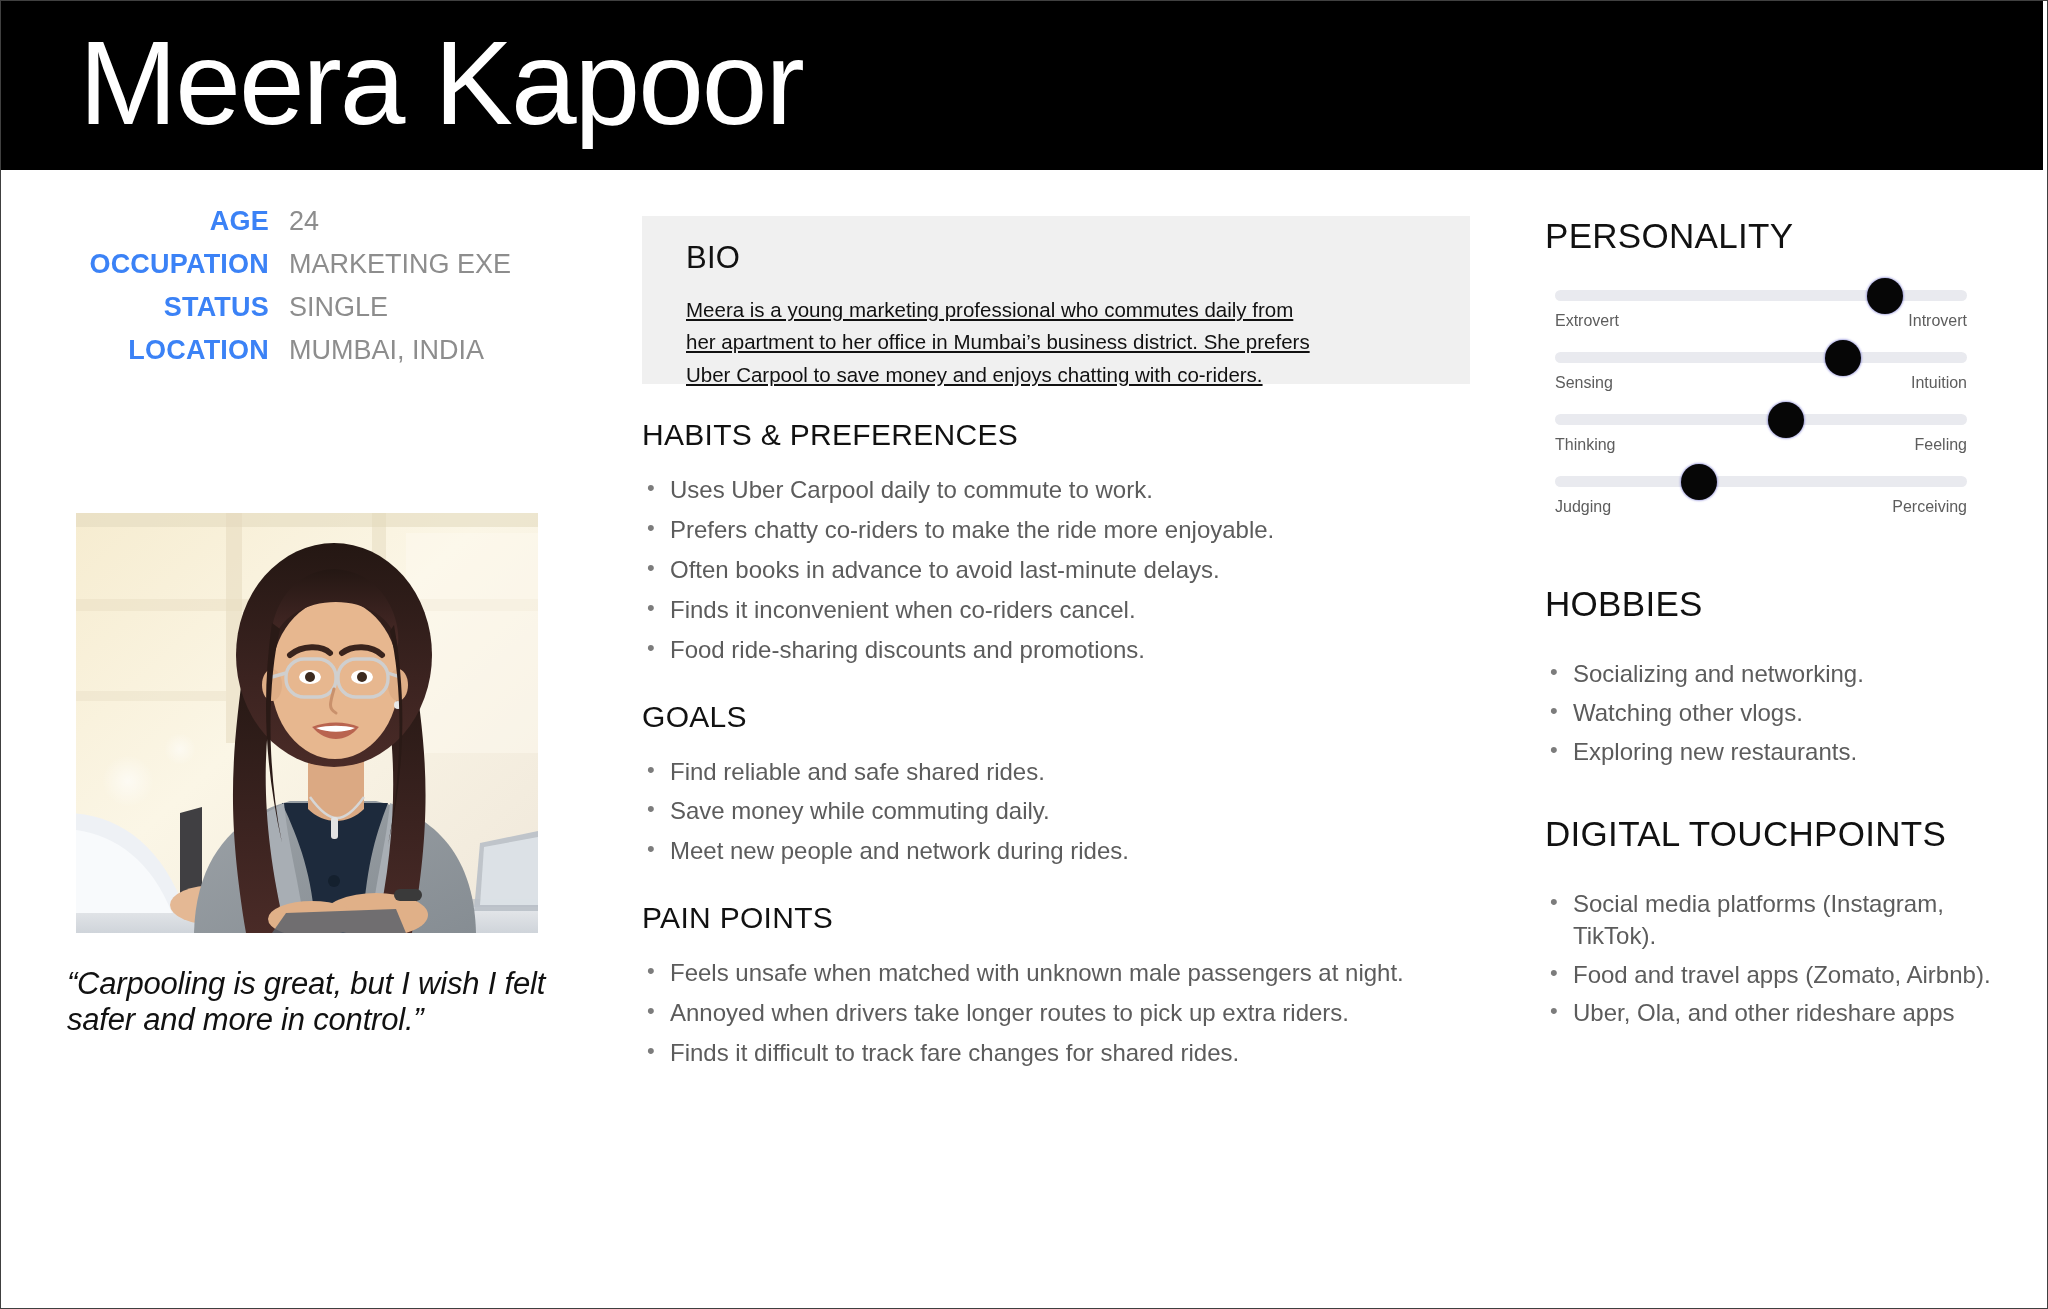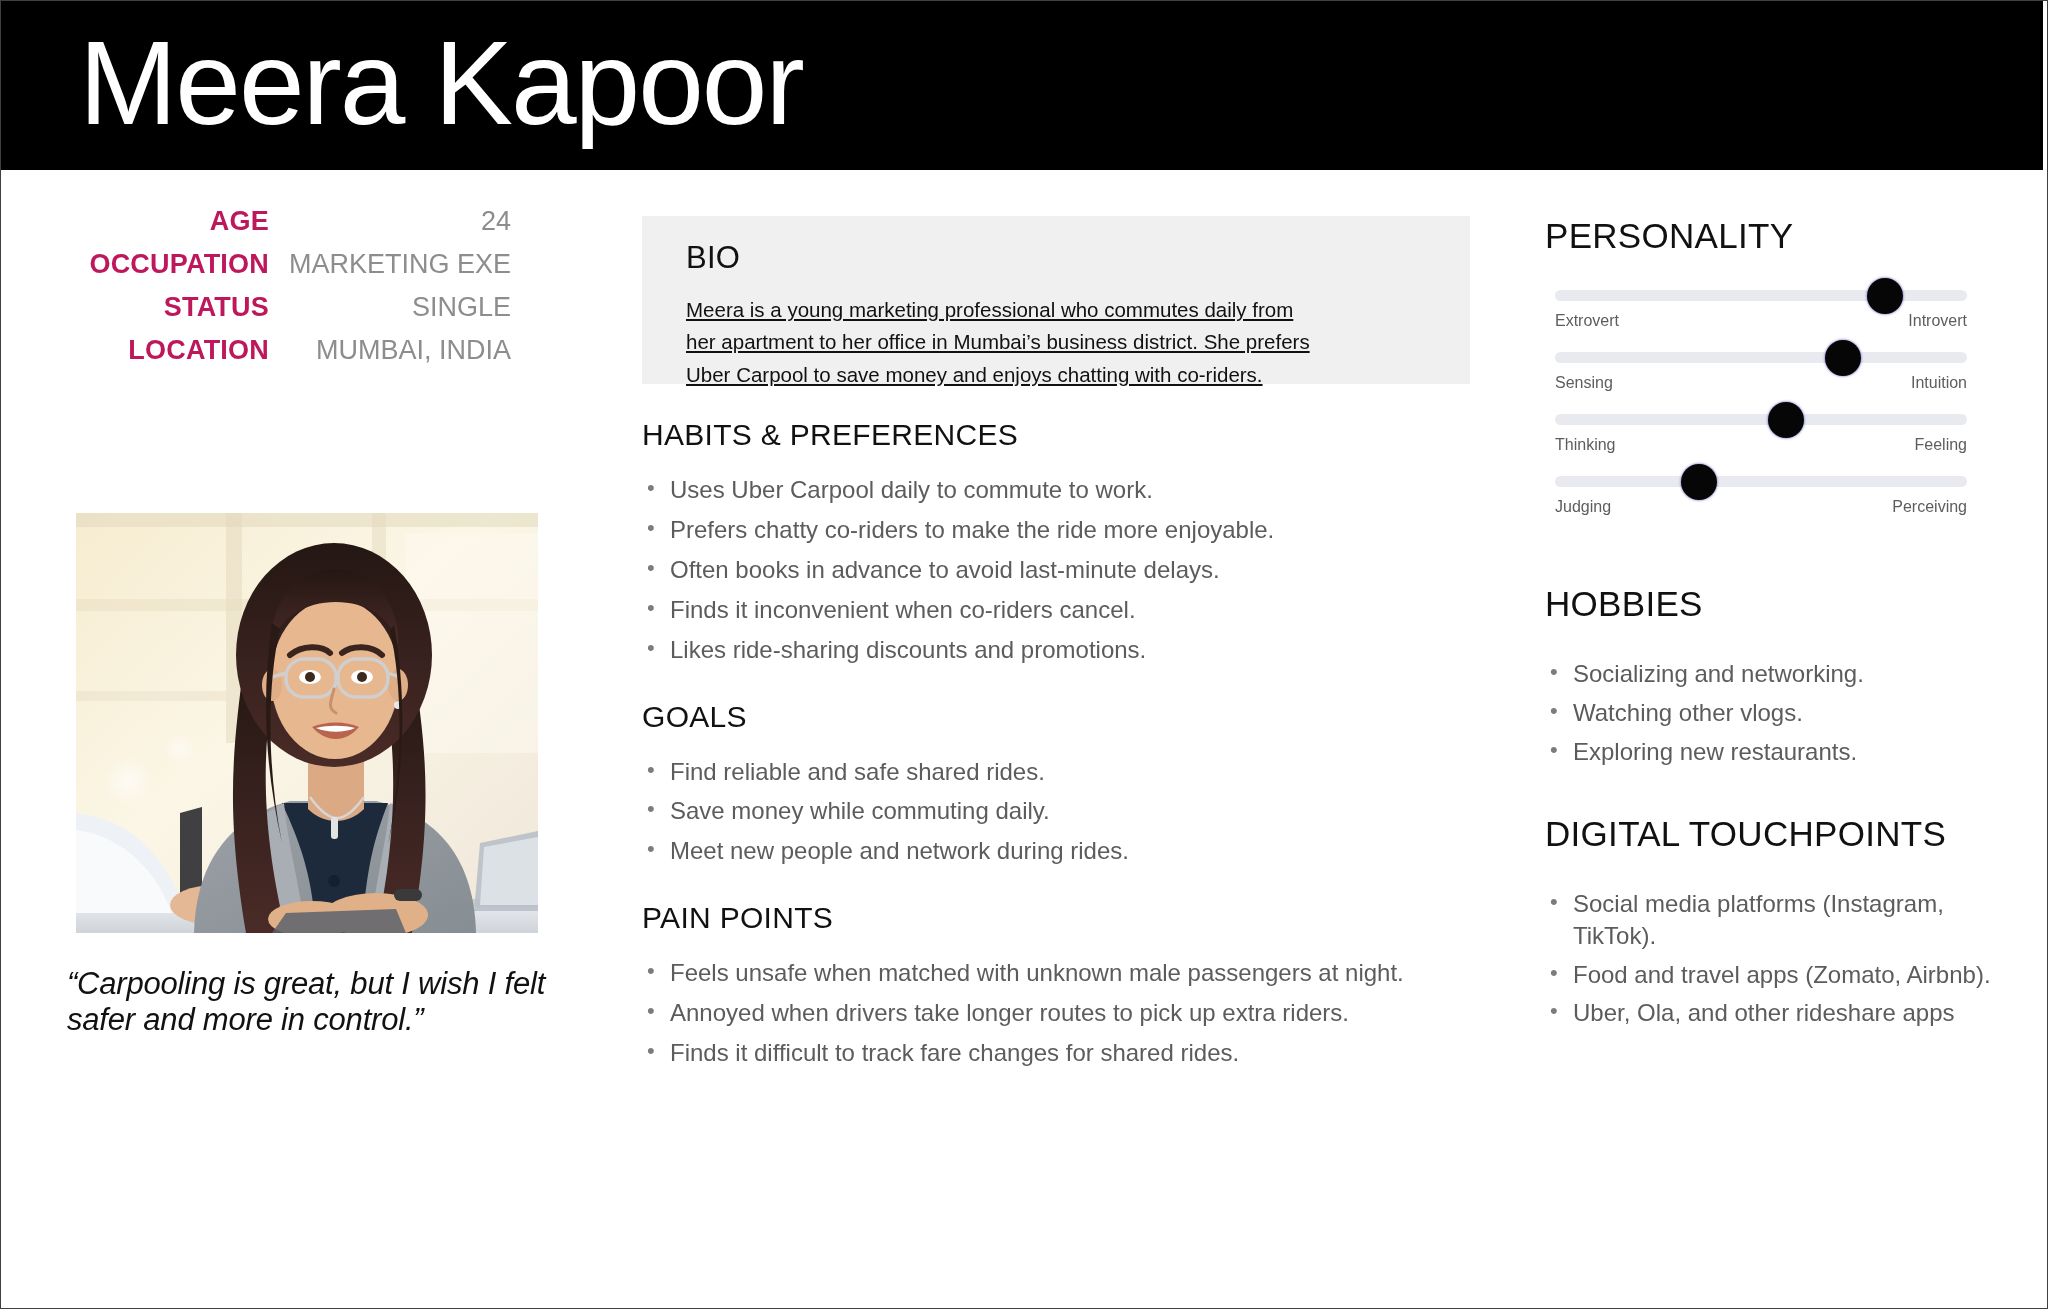--- a/index.html
+++ b/index.html
@@ -71,28 +71,28 @@
     margin-left: 30px;
   }
   .info-table td {
     padding: 0 0 12px 0;
     font-size: 27px;
     vertical-align: baseline;
   }
   .info-label {
     text-align: right;
     font-weight: 700;
-    color: #be185d;
+    color: #3b82f6;
     letter-spacing: 0.2px;
     white-space: nowrap;
     padding-right: 20px !important;
     width: 245px;
   }
   .info-value {
-    text-align: right;
+    text-align: left;
     color: #8d8d8d;
     font-weight: 400;
     white-space: nowrap;
   }
 
   
   .photo-frame {
     position: absolute;
     left: 75px;
     top: 307px;
@@ -373,21 +373,21 @@
       <div class="bio-text">Meera is a young marketing professional who commutes daily from her apartment to her office in Mumbai’s business district. She prefers Uber Carpool to save money and enjoys chatting with co-riders.</div>
     </div>
 
     <div class="sec">
       <div class="sec-title">HABITS &amp; PREFERENCES</div>
       <ul class="bullets">
         <li>Uses Uber Carpool daily to commute to work.</li>
         <li>Prefers chatty co-riders to make the ride more enjoyable.</li>
         <li>Often books in advance to avoid last-minute delays.</li>
         <li>Finds it inconvenient when co-riders cancel.</li>
-        <li>Likes ride-sharing discounts and promotions.</li>
+        <li>Food ride-sharing discounts and promotions.</li>
       </ul>
     </div>
 
     <div class="sec">
       <div class="sec-title">GOALS</div>
       <ul class="bullets">
         <li>Find reliable and safe shared rides.</li>
         <li>Save money while commuting daily.</li>
         <li>Meet new people and network during rides.</li>
       </ul>

